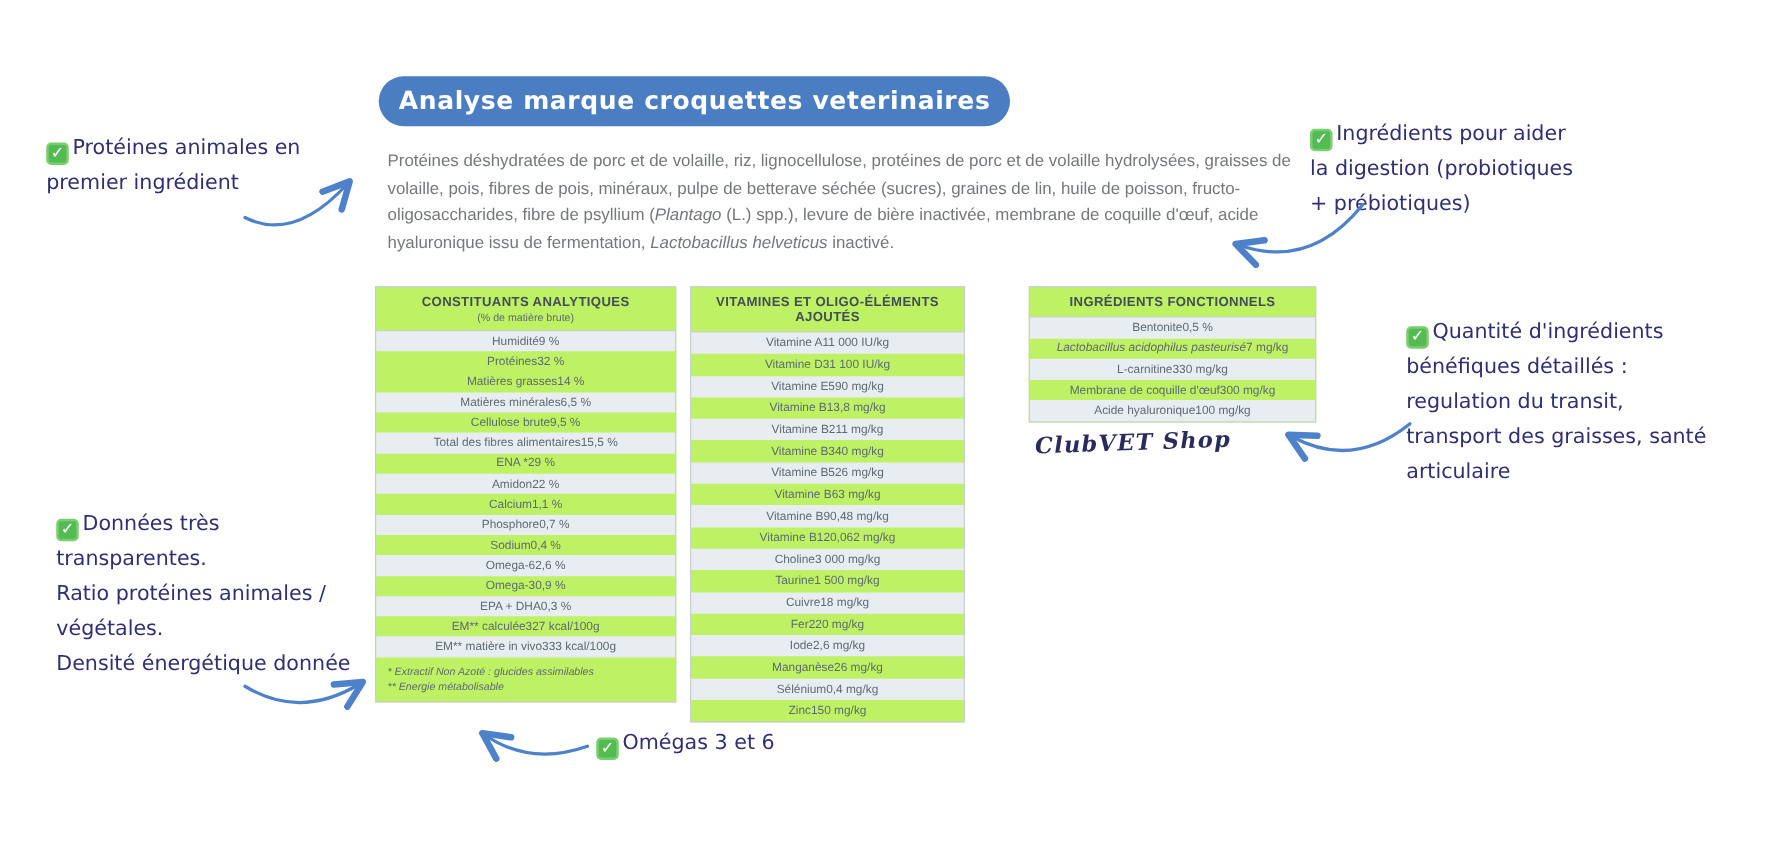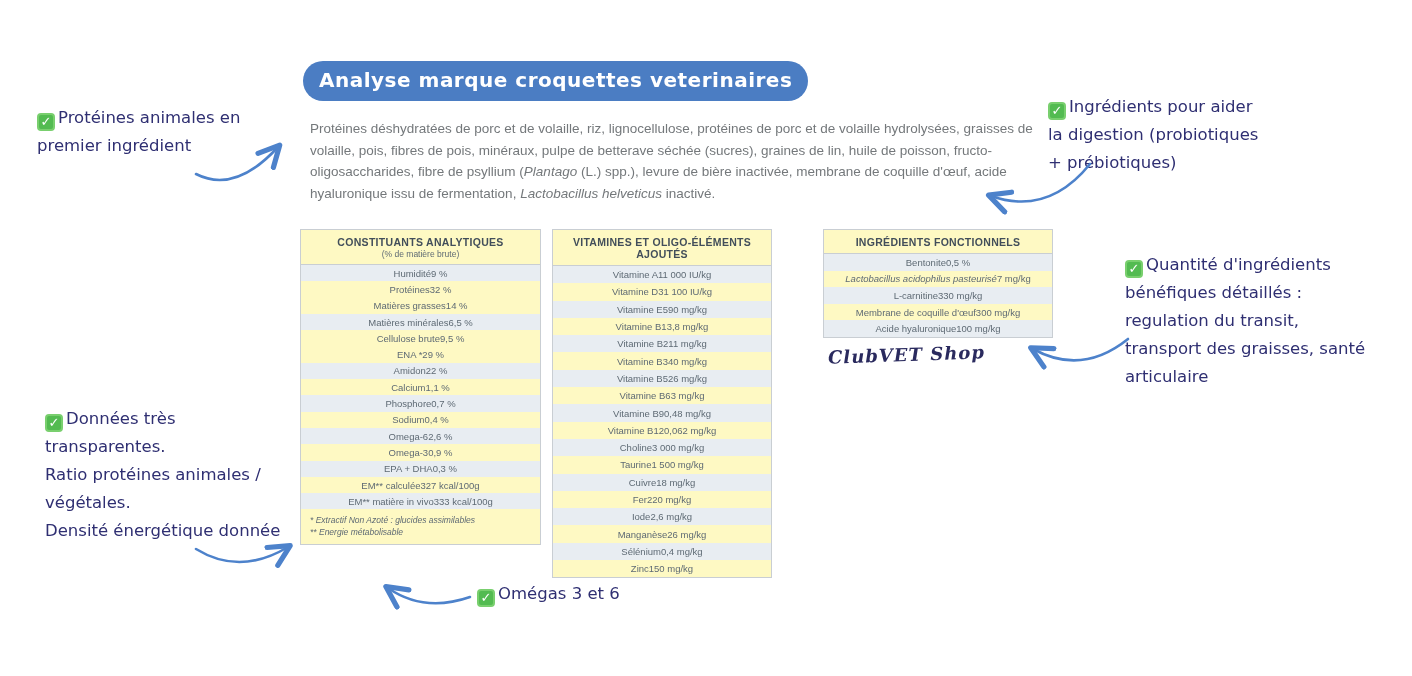--- a/index.html
+++ b/index.html
@@ -13,21 +13,21 @@
   .page{position:relative;width:1412px;height:676px;background:#ffffff;overflow:hidden;}
 
   .title-pill{position:absolute;left:303px;top:61px;background:var(--title-bg);
     color:var(--title-text);border-radius:20px;padding:7px 16px 9px 16px;
     font-family:"DejaVu Sans",sans-serif;font-weight:bold;font-size:20px;letter-spacing:.5px;}
 
   .ingredients{position:absolute;left:310px;top:118px;width:726px;
     font-size:13.5px;line-height:21.5px;color:var(--paragraph-text);}
   .ingredients .it{font-style:italic;}
 
-  .tbl{position:absolute;top:229px;background:#fef9c3;border:1px solid var(--table-border);}
+  .tbl{position:absolute;top:229px;background:#bef264;border:1px solid var(--table-border);}
   .t-a{left:300px;width:241px;}
   .t-b{left:552px;width:220px;}
   .t-c{left:823px;width:230px;}
   .t-head{text-align:center;padding:6px 4px 5px 4px;border-bottom:1px solid var(--table-border);}
   .t-title{display:block;font-weight:bold;font-size:10.5px;color:var(--header-text);letter-spacing:.3px;}
   .t-sub{display:block;font-size:8.5px;color:var(--table-text);margin-top:1px;}
   .t-row{display:flex;justify-content:center;align-items:center;
     padding:0 9px;font-size:9.5px;color:var(--table-text);}
   .t-a .t-row{height:16.3px;}
   .t-b .t-row{height:17.3px;}
@@ -88,20 +88,24 @@
           <span class="t-value">14 %</span>
         </div>
         <div class="t-row alt">
           <span class="t-label">Matières minérales</span>
           <span class="t-value">6,5 %</span>
         </div>
         <div class="t-row">
           <span class="t-label">Cellulose brute</span>
           <span class="t-value">9,5 %</span>
         </div>
+        <div class="t-row alt">
+          <span class="t-label">Total des fibres alimentaires</span>
+          <span class="t-value">15,5 %</span>
+        </div>
         <div class="t-row">
           <span class="t-label">ENA *</span>
           <span class="t-value">29 %</span>
         </div>
         <div class="t-row alt">
           <span class="t-label">Amidon</span>
           <span class="t-value">22 %</span>
         </div>
         <div class="t-row">
           <span class="t-label">Calcium</span>

